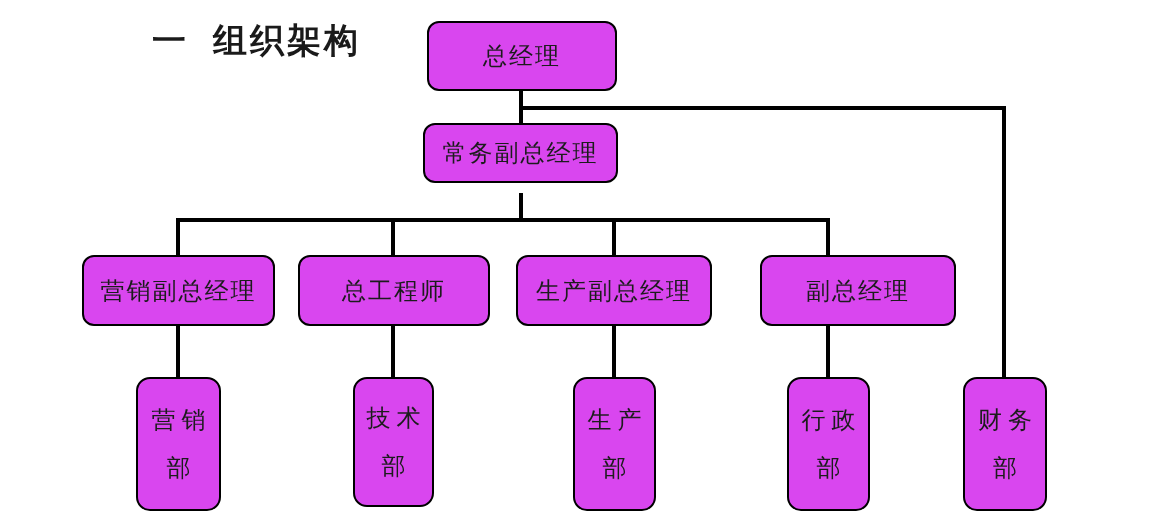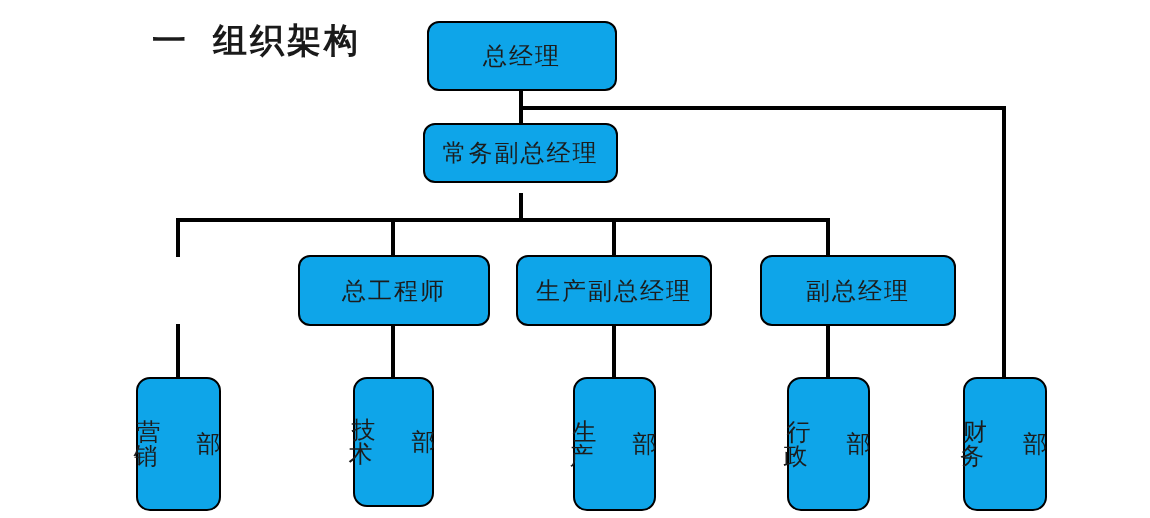--- a/index.html
+++ b/index.html
@@ -28,32 +28,32 @@
   }
   .doc-title .num {
     display: inline-block;
     margin-right: 24px;
   }
   .node {
     position: absolute;
     box-sizing: border-box;
     border: 2.5px solid #000000;
     border-radius: 12px;
-    background: #0ea5e9;
+    background: #d946ef;
     display: flex;
     align-items: center;
     justify-content: center;
     font-size: 24px;
     color: #1c1c1c;
     z-index: 2;
     text-align: center;
     letter-spacing: 2px;
   }
   .node.dept {
-    flex-direction: row;
+    flex-direction: column;
     border-radius: 14px;
     justify-content: center;
     gap: 24px;
     letter-spacing: 6px;
   }
   .node.dept span {
     line-height: 1;
     text-indent: 6px; 
   }
   .line {
@@ -88,20 +88,23 @@
   <div class="line vline" style="left:826px; top:324px; height:54px;"></div>
 
   <div class="node" style="left:427px; top:21px; width:190px; height:70px;">
     <span>总经理</span>
   </div>
 
   <div class="node" style="left:423px; top:123px; width:195px; height:60px;">
     <span>常务副总经理</span>
   </div>
 
+  <div class="node" style="left:82px; top:255px; width:193px; height:71px;">
+    <span>营销副总经理</span>
+  </div>
   <div class="node" style="left:516px; top:255px; width:196px; height:71px;">
     <span>生产副总经理</span>
   </div>
   <div class="node" style="left:298px; top:255px; width:192px; height:71px;">
     <span>总工程师</span>
   </div>
   <div class="node" style="left:760px; top:255px; width:196px; height:71px;">
     <span>副总经理</span>
   </div>
 

